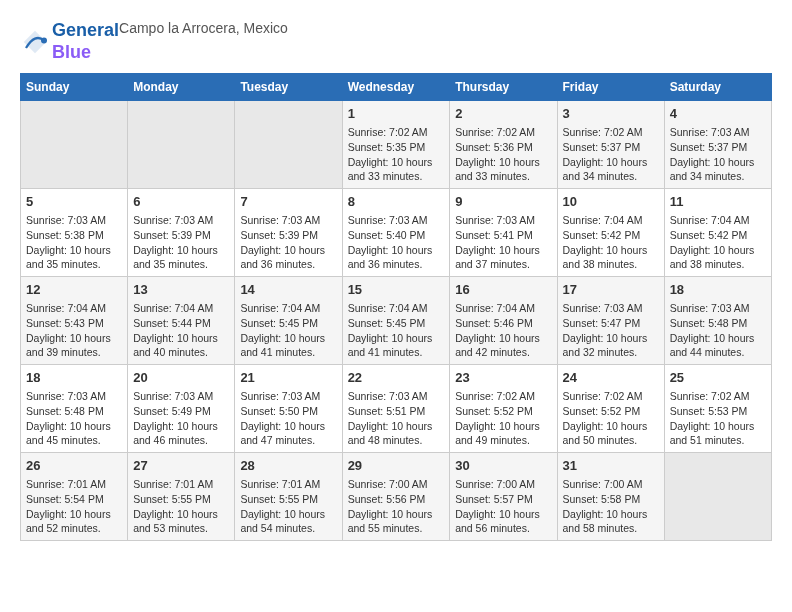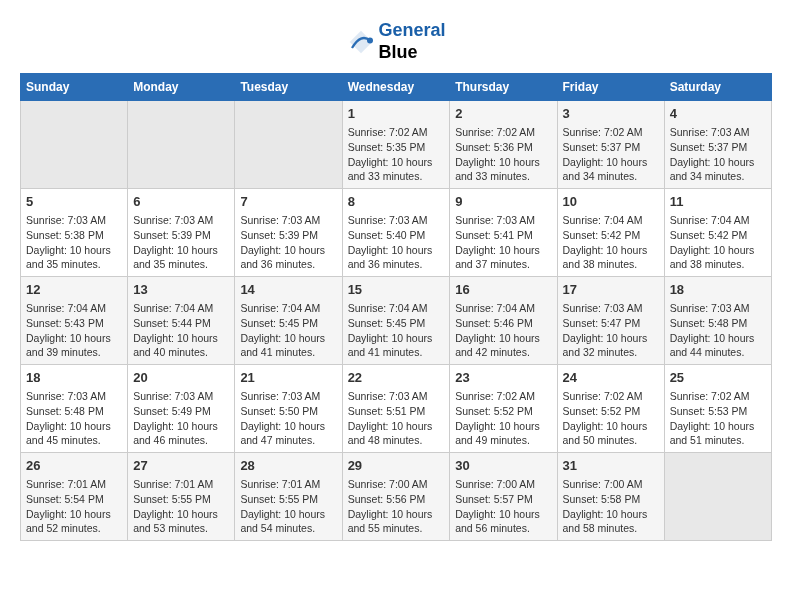--- a/index.html
+++ b/index.html
@@ -5,21 +5,21 @@
     * { box-sizing: border-box; margin: 0; padding: 0; }
     body {
       font-family: Arial, sans-serif;
       background: #fff;
       width: 792px;
       min-height: 612px;
       padding: 20px;
     }
     .header {
       display: flex;
-      justify-content: center;
+      justify-content: flex-start;
       align-items: flex-start;
       margin-bottom: 10px;
     }
     .logo {
       display: flex;
       align-items: center;
     }
     .logo-text {
       font-size: 18px;
       font-weight: bold;
@@ -93,24 +93,25 @@
 <div class="header">
   <div class="logo">
     <svg class="logo-icon" viewBox="0 0 40 40">
       <rect x="0" y="0" width="40" height="40" fill="white"></rect>
       <polygon points="20,5 35,20 20,35 5,20" fill="#2a6db5" opacity="0.15"></polygon>
       <path d="M8,28 Q20,8 32,18" stroke="#2a6db5" stroke-width="3" fill="none"></path>
       <circle cx="32" cy="18" r="4" fill="#2a6db5"></circle>
     </svg>
     <div class="logo-text">
       <span>General</span><br>
-      <span style="color:#000000;">Blue</span>
+      <span style="color:#8b5cf6;">Blue</span>
     </div>
   </div>
   <div class="title-block">
+    <div class="subtitle">Campo la Arrocera, Mexico</div>
   </div>
 </div>
 
 <table>
   <thead>
     <tr>
       <th>Sunday</th>
       <th>Monday</th>
       <th>Tuesday</th>
       <th>Wednesday</th>

